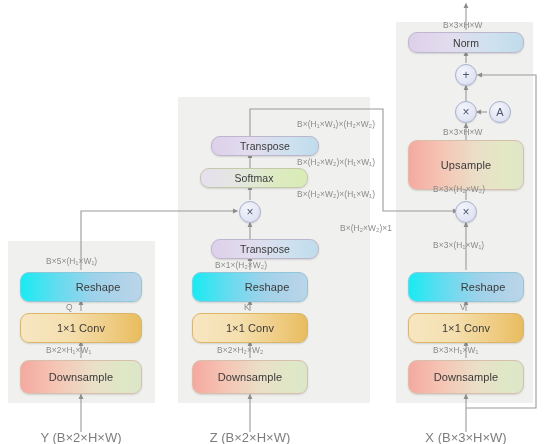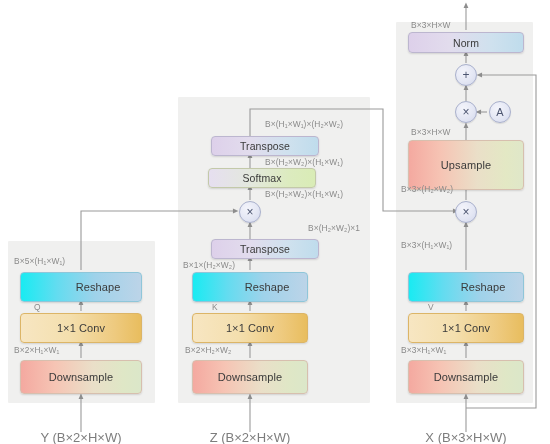--- a/index.html
+++ b/index.html
@@ -6,21 +6,21 @@
   body{
     width:550px;height:444px;background:#ffffff;
     font-family:"Liberation Sans","DejaVu Sans",sans-serif;
     overflow:hidden;position:relative;
   }
   #diagram{position:absolute;left:0;top:0;width:550px;height:444px;}
 
   .panel{position:absolute;background:#f0f0ef;border-radius:1px;}
 
   .block{
-    position:absolute;border-radius:4px;
+    position:absolute;border-radius:9px;
     display:flex;align-items:center;justify-content:center;
     font-size:11px;color:#3a3a3a;letter-spacing:.1px;
     box-shadow:0 1px 2px rgba(0,0,0,.13);
     box-sizing:border-box;
   }
   .b-reshape{background:linear-gradient(90deg,#19ebf2 0%,#63dcf0 30%,#9fd2ea 62%,#bcd4e8 100%);border:1px solid #8fc6d9;padding-left:34px;}
   .b-conv{background:linear-gradient(90deg,#f7e6c2 0%,#f4dfae 40%,#eeca7f 78%,#e8bd5e 100%);border:1px solid #dcb567;}
   .b-down{background:linear-gradient(90deg,#f4a9a0 0%,#f6c4b4 28%,#eadfc8 60%,#dfe7c6 85%,#dbe7c9 100%);border:1px solid #d7bfae;}
   .b-up{background:linear-gradient(90deg,#f4a9a0 0%,#f6c4b4 28%,#eadfc8 60%,#e3e8c4 85%,#dfe7c9 100%);border:1px solid #d7bfae;}
   .b-transpose{background:linear-gradient(90deg,#ddd0ea 0%,#e2dced 35%,#cfe1ee 72%,#bfdcec 100%);border:1px solid #bcb6cf;margin-left:11px;}
@@ -34,21 +34,21 @@
     display:flex;align-items:center;justify-content:center;
     font-size:12px;color:#4c5570;
     box-shadow:0 1px 1px rgba(0,0,0,.10);
     box-sizing:border-box;
   }
   .op.mid{width:22px;height:22px;font-size:12px;}
   .op.a{width:22px;height:22px;font-size:11px;}
 
   .lbl{
     position:absolute;font-size:8.4px;color:#8a8a8a;
-    white-space:nowrap;letter-spacing:.1px;line-height:1;
+    white-space:nowrap;letter-spacing:.1px;line-height:1;margin-left:32px;
   }
   .ioname{
     position:absolute;font-size:13px;color:#7d7d7d;
     white-space:nowrap;transform:translateX(-50%);
   }
 </style>
 </head>
 <body>
 
 <div id="diagram">
@@ -103,21 +103,21 @@
   <div class="lbl" style="left:14px;top:346px;">B×2×H₁×W₁</div>
   <div class="lbl" style="left:34px;top:303px;">Q</div>
   <div class="lbl" style="left:14px;top:257px;">B×5×(H₁×W₁)</div>
   <div class="ioname" style="left:81px;top:430px;">Y (B×2×H×W)</div>
 
   <div class="block b-down" style="left:192px;top:360px;width:116px;height:34px;">Downsample</div>
   <div class="block b-conv" style="left:192px;top:313px;width:116px;height:30px;">1×1 Conv</div>
   <div class="block b-reshape" style="left:192px;top:272px;width:116px;height:30px;">Reshape</div>
   <div class="block b-transpose" style="left:200px;top:239px;width:108px;height:20px;font-size:10.5px;">Transpose</div>
   <div class="op mid" style="left:239px;top:201px;">×</div>
-  <div class="block b-softmax" style="left:208px;top:168px;width:108px;height:20px;font-size:10.5px;">Softmax</div>
+  <div class="block b-softmax" style="left:200px;top:168px;width:108px;height:20px;font-size:10.5px;">Softmax</div>
   <div class="block b-transpose" style="left:200px;top:136px;width:108px;height:20px;font-size:10.5px;">Transpose</div>
 
   <div class="lbl" style="left:185px;top:346px;">B×2×H₂×W₂</div>
   <div class="lbl" style="left:212px;top:303px;">K</div>
   <div class="lbl" style="left:183px;top:261px;">B×1×(H₂×W₂)</div>
   <div class="lbl" style="left:265px;top:224px;padding-left:43px;">B×(H₂×W₂)×1</div>
   <div class="lbl" style="left:265px;top:190px;">B×(H₂×W₂)×(H₁×W₁)</div>
   <div class="lbl" style="left:265px;top:158px;">B×(H₂×W₂)×(H₁×W₁)</div>
   <div class="lbl" style="left:265px;top:120px;">B×(H₁×W₁)×(H₂×W₂)</div>
   <div class="ioname" style="left:250px;top:430px;">Z (B×2×H×W)</div>

